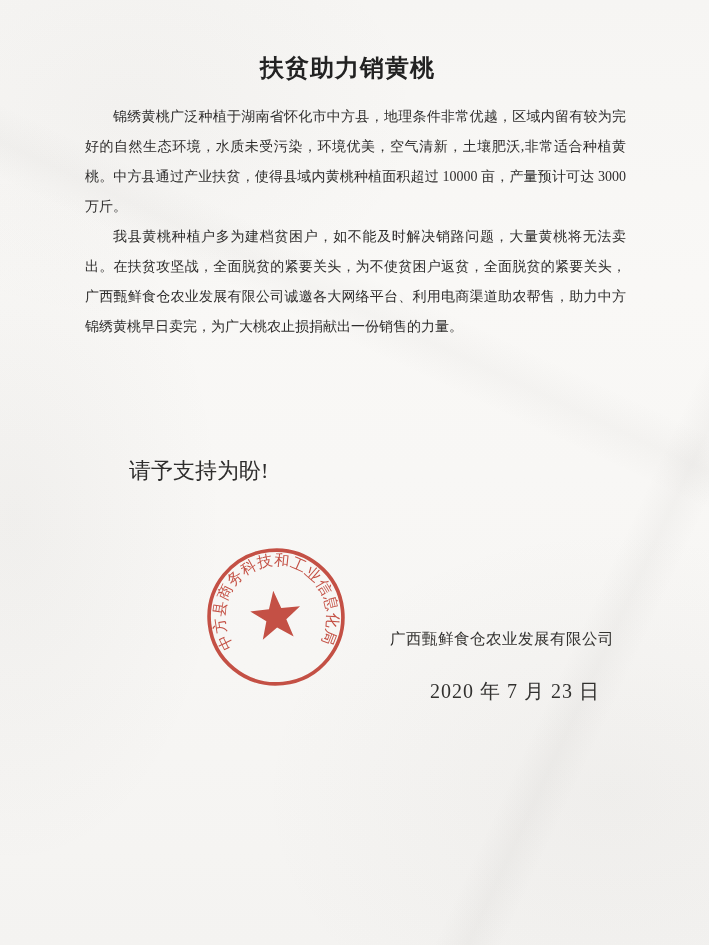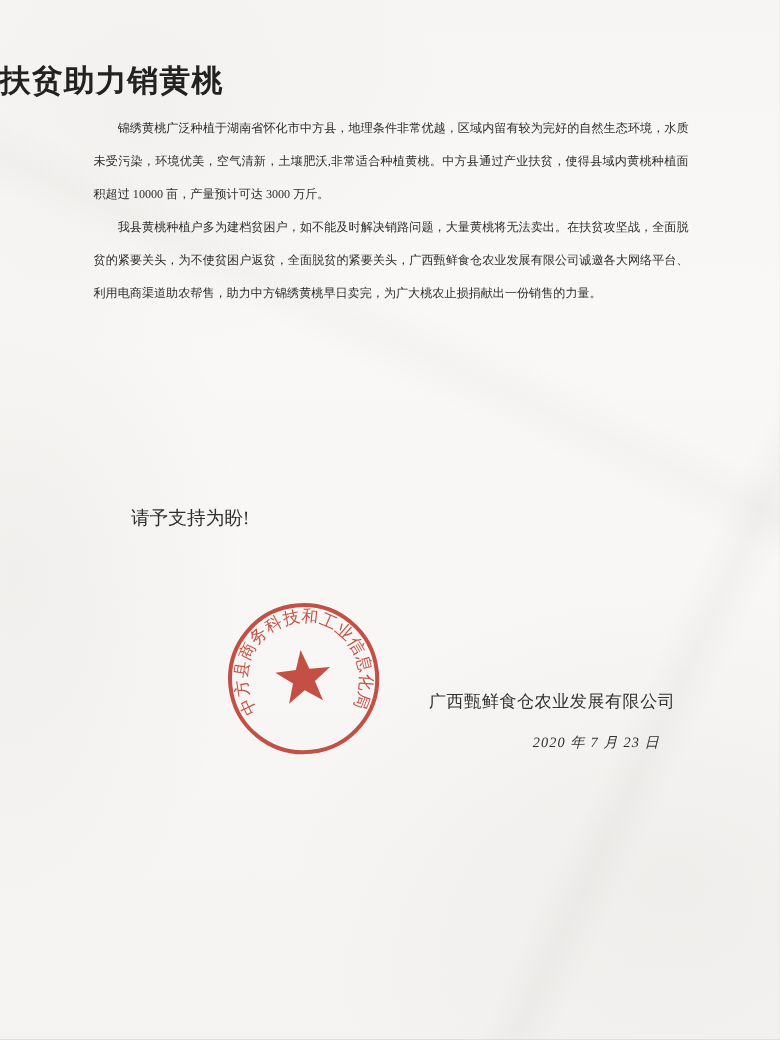--- a/index.html
+++ b/index.html
@@ -21,69 +21,68 @@
       radial-gradient(ellipse 300px 500px at 2% 55%, rgba(100,95,90,0.05), rgba(0,0,0,0) 70%),
       linear-gradient(115deg, rgba(0,0,0,0) 76%, rgba(90,85,80,0.04) 79%, rgba(0,0,0,0) 82%),
       linear-gradient(25deg, rgba(0,0,0,0) 60%, rgba(90,85,80,0.03) 63%, rgba(0,0,0,0) 66%),
       linear-gradient(180deg, #f6f5f3 0%, #f9f8f6 30%, #f7f6f4 70%, #f4f3f1 100%);
   }
   .doc-title {
     position: absolute;
     top: 36px;
     left: 0;
     width: 695px;
-    text-align: left;
-    font-size: 28px;
+    text-align: center;
+    font-size: 24px;
     font-weight: bold;
     letter-spacing: 1px;
     color: #222;
   }
   .doc-body {
     position: absolute;
     top: 102px;
     left: 85px;
     width: 541px;
-    font-size: 11px;
+    font-size: 14px;
     line-height: 30px;
     text-align: justify;
     color: #2e2d2c;
   }
   .doc-body p {
     margin: 0;
     text-indent: 2em;
   }
   .closing-line {
     position: absolute;
     top: 456px;
     left: 85px;
     width: 541px;
-    font-size: 17px;
+    font-size: 22px;
     line-height: 30px;
     text-indent: 2em;
     color: #2e2d2c;
   }
   .signature {
     position: absolute;
     top: 628px;
     left: 390px;
     width: 210px;
     text-align: right;
     color: #32312f;
   }
   .signature .company {
     font-size: 15.5px;
     line-height: 22px;
     white-space: nowrap;
     letter-spacing: 0.5px;
   }
   .signature .sig-date {
-    margin-top: 16px;
-    font-size: 13px;
+    margin-top: 28px;
+    font-size: 20px;
     letter-spacing: 1px;
-    font-style: italic;
   }
   .seal {
     position: absolute;
     left: 200px;
     top: 541px;
     width: 152px;
     height: 152px;
     transform: rotate(-6deg);
     opacity: 0.88;
   }

